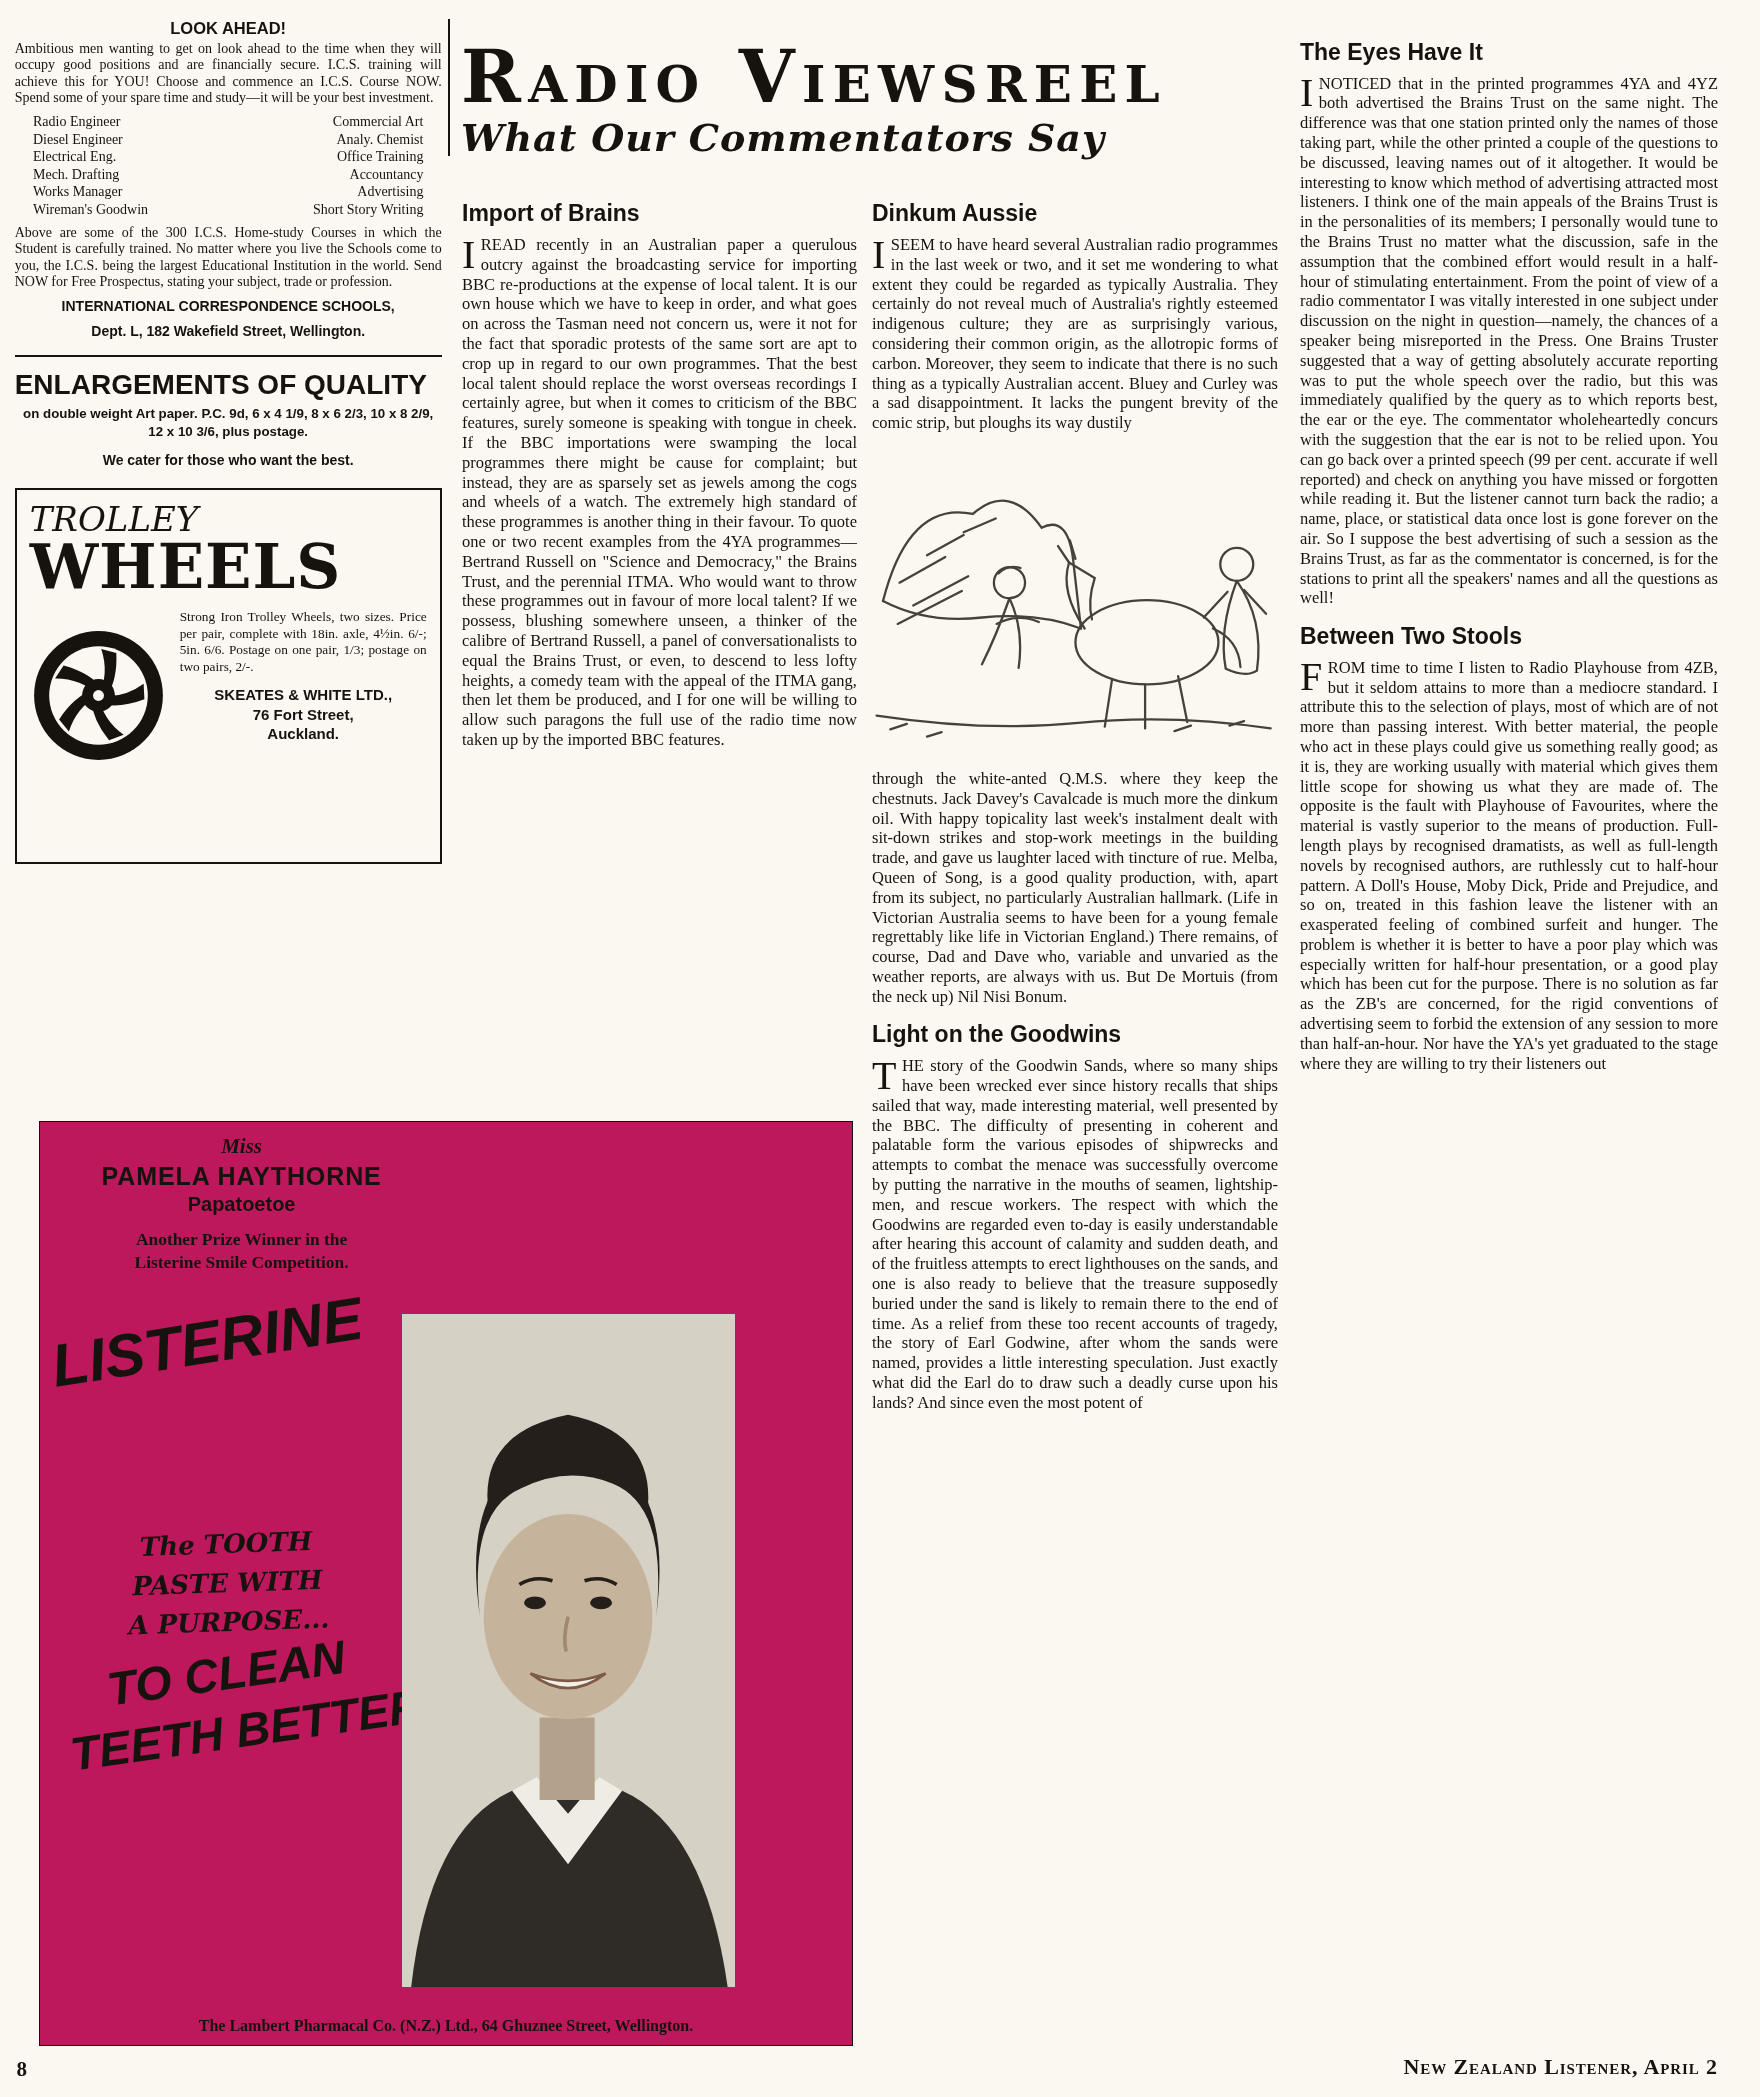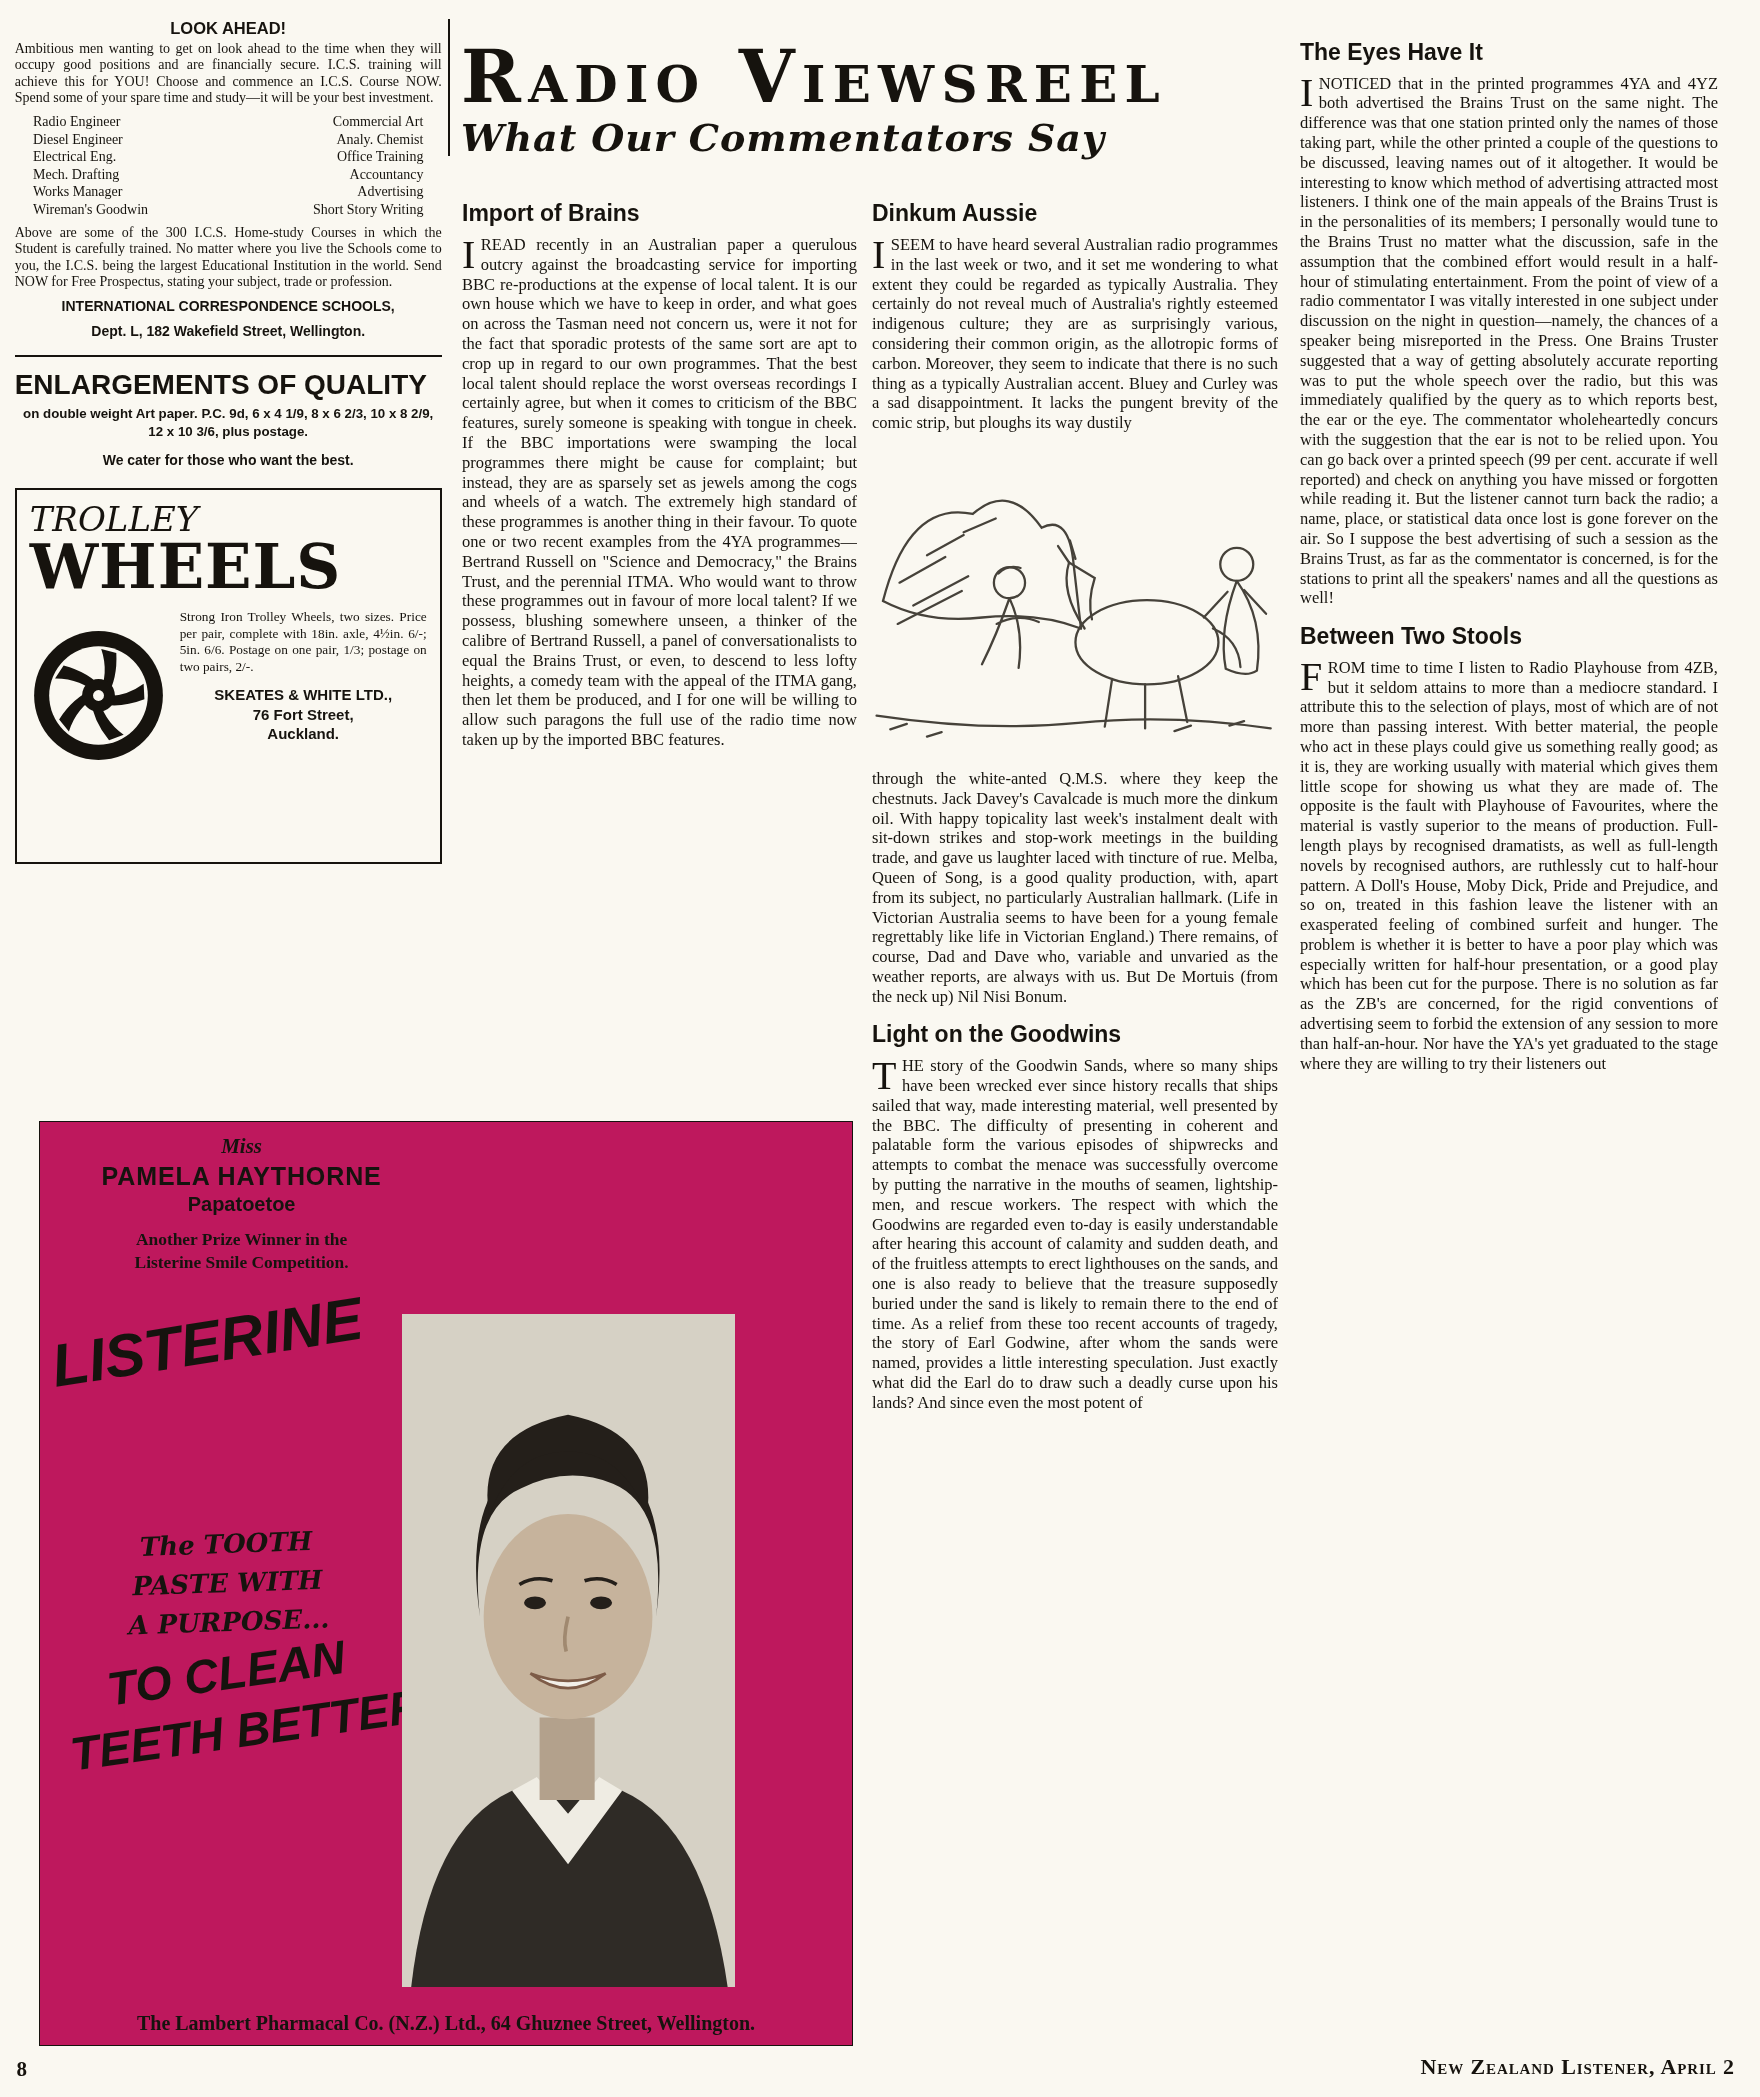--- a/index.html
+++ b/index.html
@@ -80,28 +80,28 @@
              font-family:"DejaVu Serif",serif;font-weight:bold;font-style:italic;
              font-size:26px;line-height:1.5;transform:rotate(-2deg);}
   .li-big{position:absolute;left:23px;top:545px;font-family:"Liberation Sans",sans-serif;
           font-weight:bold;font-style:italic;font-size:47px;line-height:1.25;
           transform:rotate(-8deg);transform-origin:left top;white-space:nowrap;}
   .li-big .line2{display:block;margin-left:-4.6px;}
   .li-big .line1{display:block;margin-left:41px;}
   .li-body{position:absolute;left:20px;top:715px;width:328px;font-size:15px;line-height:1.26;
            text-align:justify;}
   .li-footer{position:absolute;left:0;bottom:10px;width:100%;text-align:center;
-             font-weight:bold;font-size:20px;}
+             font-weight:bold;font-size:16px;}
   .li-photo{position:absolute;left:362px;top:192px;width:333px;height:673px;}
   .li-photo svg{width:100%;height:100%;display:block;}
 
   
   .vrule{position:absolute;left:448px;top:19px;width:1.8px;height:137px;background:#16130e;}
   .footer-pagenum{position:absolute;left:16.5px;top:2057px;font-size:21px;font-weight:bold;}
-  .footer-right{position:absolute;right:26px;top:2054px;font-family:"Liberation Serif",serif;
+  .footer-right{position:absolute;right:43px;top:2054px;font-family:"Liberation Serif",serif;
                 font-weight:bold;font-variant:small-caps;font-size:22px;letter-spacing:0.9px;}
 </style>
 </head>
 <body>
 
 <div class="page">
 
   <aside class="ads-col">
 
     <section class="ics">

